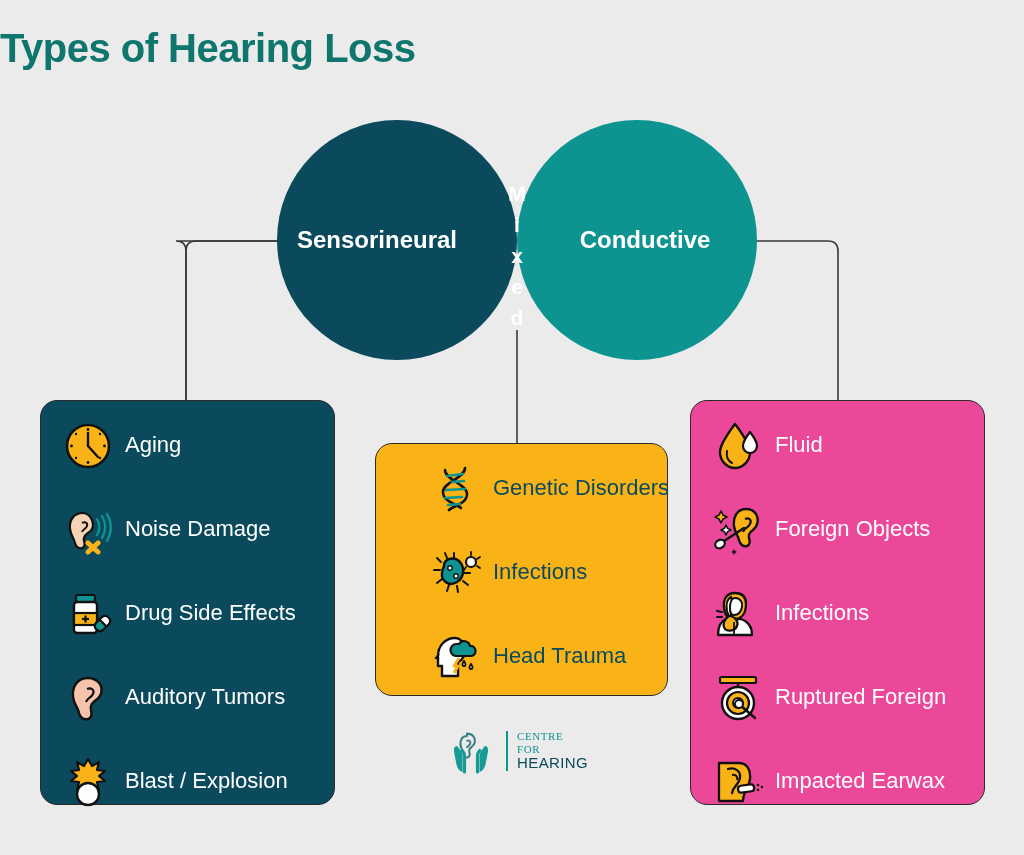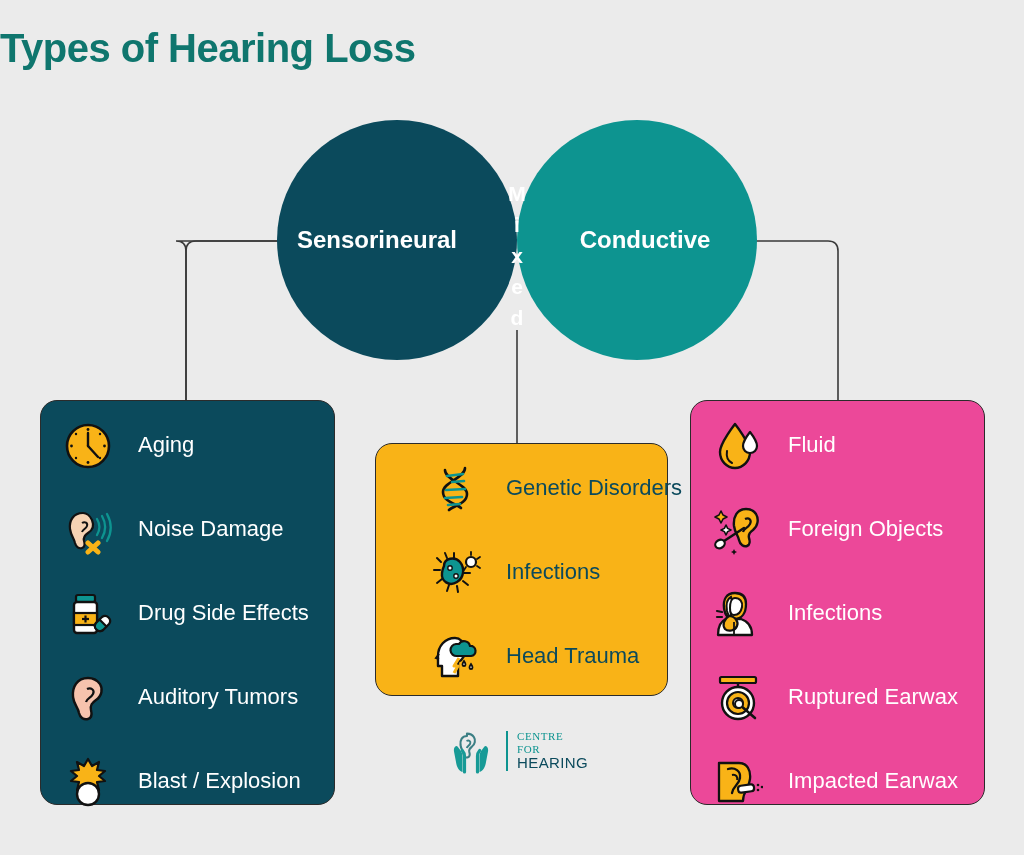--- a/index.html
+++ b/index.html
@@ -33,21 +33,21 @@
     border:1.5px solid #2b2b2b;
     border-radius:17px;
     box-sizing:border-box;
   }
   .card-left   { left:40px;  top:400px; width:295px; height:405px; background:#0b4a5c; }
   .card-mid    { left:375px; top:443px; width:293px; height:253px; background:#f9b317; }
   .card-right  { left:690px; top:400px; width:295px; height:405px; background:#ec4899; }
 
   .row {
     display:flex; align-items:center;
-    gap:25px;
+    gap:12px;
     padding:0 22px;
     text-align:center;
   }
   .card-left  .row { height:79px; margin-top:5px; }
   .card-mid   .row { height:79px; margin-top:5px;margin-left:33px; }
   .card-right .row { height:79px; margin-top:5px; }
 
   .row .ico { width:50px; height:50px; flex:0 0 50px; display:block; }
   .row .lbl { font-size:22px; line-height:1.1; white-space:nowrap; }
   .card-left  .lbl, .card-right .lbl { color:#ffffff; }
@@ -279,21 +279,21 @@
     <div class="row">
       <svg class="ico" viewBox="0 0 50 50">
         <rect x="7" y="4" width="36" height="6" rx="1.5" fill="#f9b317" stroke="#111" stroke-width="2.2"></rect>
         <line x1="25" y1="10" x2="25" y2="16" stroke="#111" stroke-width="2.4"></line>
         <circle cx="25" cy="30" r="16" fill="#ffffff" stroke="#111" stroke-width="2.4"></circle>
         <circle cx="25" cy="30" r="11" fill="#f9b317" stroke="#111" stroke-width="2.2"></circle>
         <circle cx="25" cy="30" r="5" fill="#ffffff" stroke="#111" stroke-width="2"></circle>
         <line x1="27" y1="32" x2="42" y2="45" stroke="#111" stroke-width="2.6" stroke-linecap="round"></line>
         <circle cx="26" cy="31" r="4" fill="#ffffff" stroke="#111" stroke-width="2"></circle>
       </svg>
-      <div class="lbl">Ruptured Earwax</div>
+      <div class="lbl">Ruptured Foreign</div>
     </div>
 
     <div class="row">
       <svg class="ico" viewBox="0 0 50 50">
         <path d="M6 6 L26 6 C34 6 38 13 37 22 C36 32 30 34 30 44 L6 44Z" fill="#f9b317" stroke="#111" stroke-width="2.3" stroke-linejoin="round"></path>
         <path d="M15 12 C22 10 28 14 27 21 C26 28 20 29 19 36" fill="none" stroke="#111" stroke-width="2.3" stroke-linecap="round"></path>
         <path d="M19 18 C23 17 25 20 24 23" fill="none" stroke="#111" stroke-width="2"></path>
         <rect x="25" y="28" width="16" height="7" rx="3" fill="#ffffff" stroke="#111" stroke-width="2.2" transform="rotate(-8 33 31)"></rect>
         <g fill="#111">
           <circle cx="45" cy="28" r="1.3"></circle>

